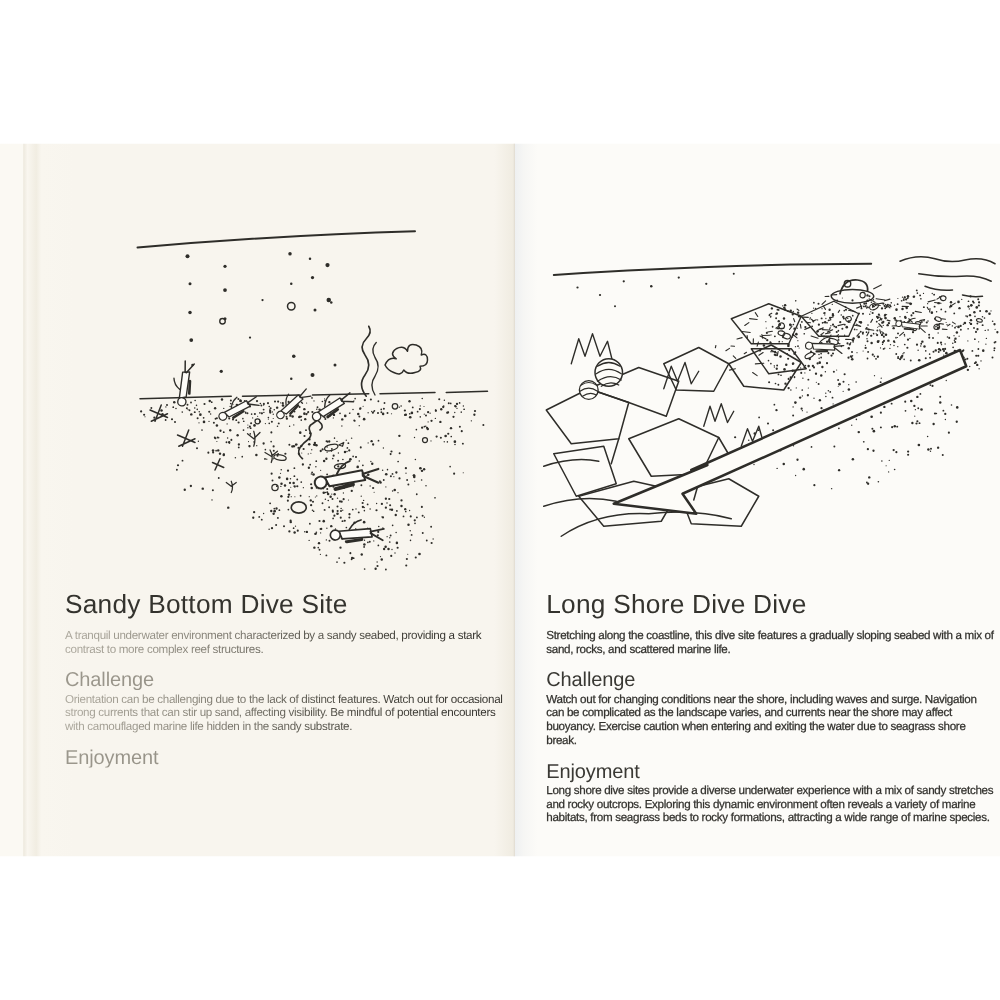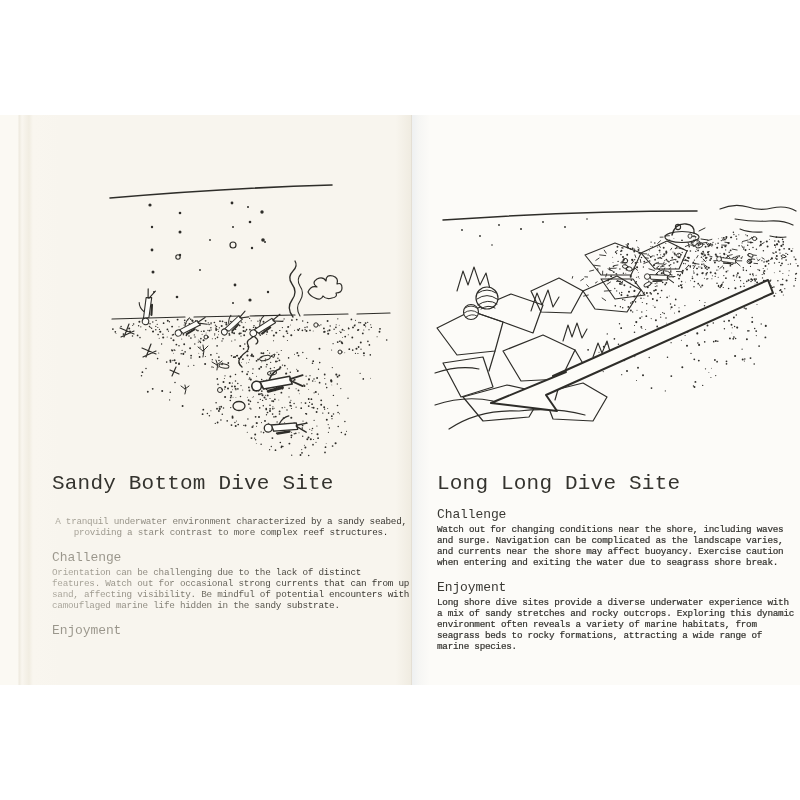--- a/index.html
+++ b/index.html
@@ -1,48 +1,48 @@
 <!DOCTYPE html>
 <html><head>
 <meta charset="utf-8">
 <style>
   html,body{margin:0;padding:0;}
   body{
     width:800px;height:800px;position:relative;overflow:hidden;
     background:#ffffff;
     font-family:"Liberation Sans", sans-serif;
   }
-  .spread{position:absolute;left:0;top:115px;width:800px;height:570px;font-family:Liberation Mono, monospace;}
+  .spread{position:absolute;left:0;top:115px;width:800px;height:570px;}
   .page{position:absolute;top:0;height:570px;}
   .page-left{
     left:0;width:412px;
     background:linear-gradient(90deg,
       #fbf9f3 0px,#fbf9f3 18px,#eeeadf 19px,#f9f6ef 22px,
       #f1ede2 29px,#f9f6ef 33px,#f8f5ee 60px,#f8f5ee 96%,#efebe0 100%);
   }
   .page-right{
     left:412px;width:388px;
     background:linear-gradient(90deg,#eef0f1 0px,#f6f6f4 7px,#fcfbf8 18px,#fcfbf8 100%);
   }
   .gutter-line{position:absolute;left:411px;top:0;width:1px;height:570px;background:#ddd9ce;opacity:.65;}
   .content{position:absolute;top:358px;}
   .page-left .content{left:52px;width:358px;}
   .page-right .content{left:25px;width:358px;}
   .title{
     font-size:21px;line-height:22px;letter-spacing:.2px;
     color:#34332e;font-weight:400;
   }
-  .desc{margin-top:21px;text-align:center;}
+  .desc{margin-top:8px;}
   .body-text{
     font-size:9.3px;line-height:11px;letter-spacing:-.25px;
     color:#3a3934;
   }
   .section{margin-top:12px;}
   .sec-heading{
-    font-size:13px;line-height:15px;letter-spacing:-.1px;
+    font-size:16px;line-height:15px;letter-spacing:-.1px;
     color:#4a4942;margin-bottom:2px;
   }
   .page-right .body-text{color:#32312d;-webkit-text-stroke:.2px #32312d;}
   .page-right .sec-heading{color:#3a3934;}
   
   .fade{color:#6e6c63;}
   @supports ((-webkit-background-clip:text)){
     .fade{
       background-image:linear-gradient(90deg,#aaa69b 0%,#8d897e 25%,#4b4941 62%,#312f2a 88%);
       -webkit-background-clip:text;background-clip:text;color:transparent;
@@ -854,21 +854,21 @@
         <use href="#diver" transform="translate(183,203) rotate(172) scale(1.45)"></use>
         <use href="#diver" transform="translate(192,247) rotate(178) scale(1.2)"></use>
       </g>
     </svg>
 
     <div class="content">
       <div class="title">Sandy Bottom Dive Site</div>
       <div class="desc body-text fade">A tranquil underwater environment characterized by a sandy seabed, providing a stark contrast to more complex reef structures.</div>
       <div class="section">
         <div class="sec-heading fade-h">Challenge</div>
-        <div class="body-text fade">Orientation can be challenging due to the lack of distinct features. Watch out for occasional strong currents that can from up sand, affecting visibility. Be mindful of potential encounters with camouflaged marine life hidden in the sandy substrate.</div>
+        <div class="body-text fade">Orientation can be challenging due to the lack of distinct features. Watch out for occasional strong currents that can stir up sand, affecting visibility. Be mindful of potential encounters with camouflaged marine life hidden in the sandy substrate.</div>
       </div>
       <div class="section">
         <div class="sec-heading fade-h">Enjoyment</div>
       </div>
     </div>
   </div>
 
   <div class="page page-right">
 
     <svg class="illus-right" width="365" height="235" viewBox="0 0 365 235">
@@ -1736,21 +1736,22 @@
 
       <g>
         <use href="#diver" transform="translate(222,82) rotate(185) scale(0.85)"></use>
         <use href="#diver" transform="translate(292,65) rotate(190) scale(0.7)"></use>
       </g>
 
       <path class="fillwh" stroke-width="2" d="M333,85 L118,181 L131,177 L56,208 L122,216 L111,200 L338,98 Z"></path>
     </svg>
 
     <div class="content">
-      <div class="title">Long Long Dive Site</div>
+      <div class="title">Long Shore Dive Dive</div>
+      <div class="desc body-text">Stretching along the coastline, this dive site features a gradually sloping seabed with a mix of sand, rocks, and scattered marine life.</div>
       <div class="section">
         <div class="sec-heading">Challenge</div>
         <div class="body-text">Watch out for changing conditions near the shore, including waves and surge. Navigation can be complicated as the landscape varies, and currents near the shore may affect buoyancy. Exercise caution when entering and exiting the water due to seagrass shore break.</div>
       </div>
       <div class="section">
         <div class="sec-heading">Enjoyment</div>
         <div class="body-text">Long shore dive sites provide a diverse underwater experience with a mix of sandy stretches and rocky outcrops. Exploring this dynamic environment often reveals a variety of marine habitats, from seagrass beds to rocky formations, attracting a wide range of marine species.</div>
       </div>
     </div>
   </div>

